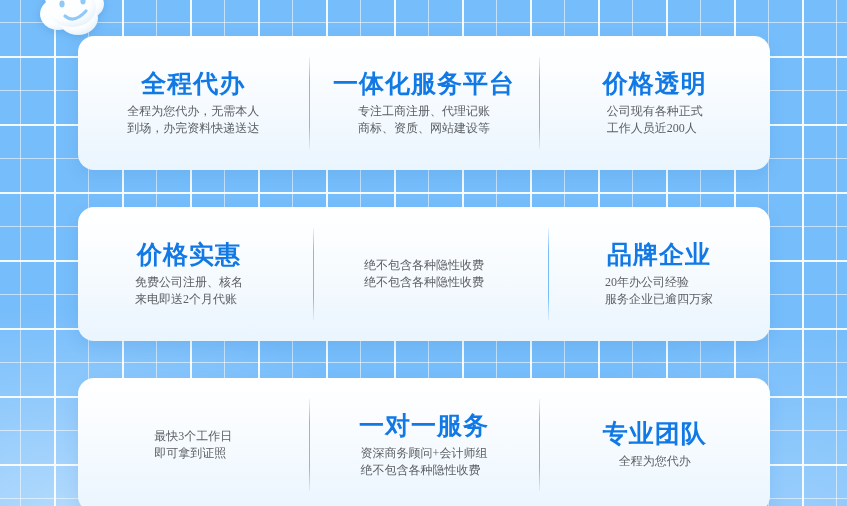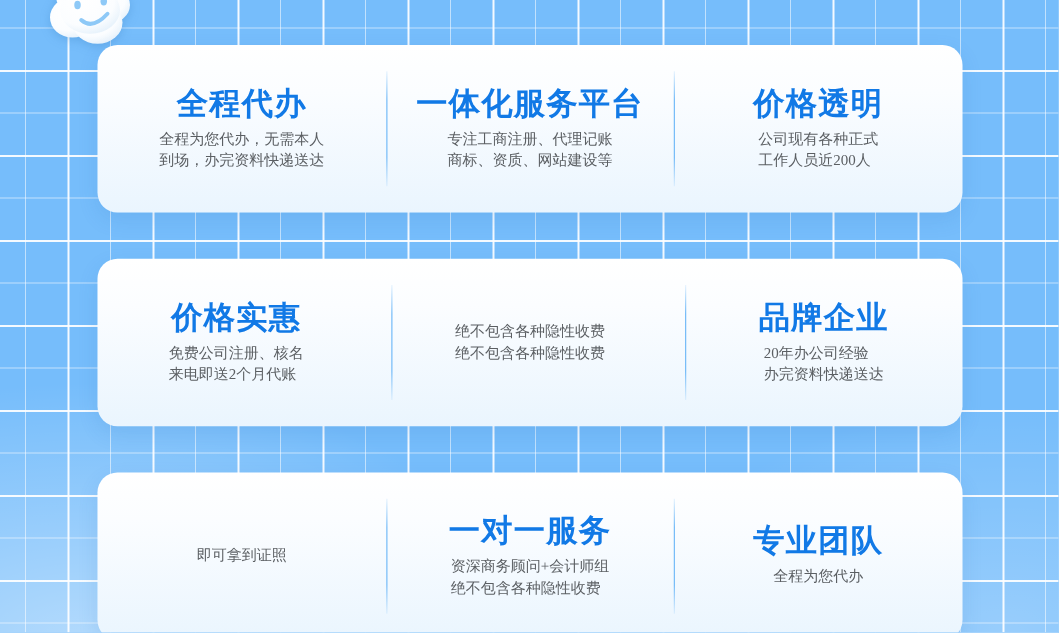--- a/index.html
+++ b/index.html
@@ -181,28 +181,29 @@
     <div class="cell">
       <div class="cell-desc">
         <div>绝不包含各种隐性收费</div>
         <div>绝不包含各种隐性收费</div>
       </div>
     </div>
     <div class="cell">
       <div class="cell-title">品牌企业</div>
       <div class="cell-desc">
         <div>20年办公司经验</div>
-        <div>办完资料快递送达</div>
+        <div>服务企业已逾四万家</div>
       </div>
     </div>
   </div>
 
   <div class="card" id="card-row-3">
     <div class="cell">
       <div class="cell-desc">
+        <div>最快3个工作日</div>
         <div>即可拿到证照</div>
       </div>
     </div>
     <div class="cell">
       <div class="cell-title">一对一服务</div>
       <div class="cell-desc">
         <div>资深商务顾问+会计师组</div>
         <div>绝不包含各种隐性收费</div>
       </div>
     </div>

